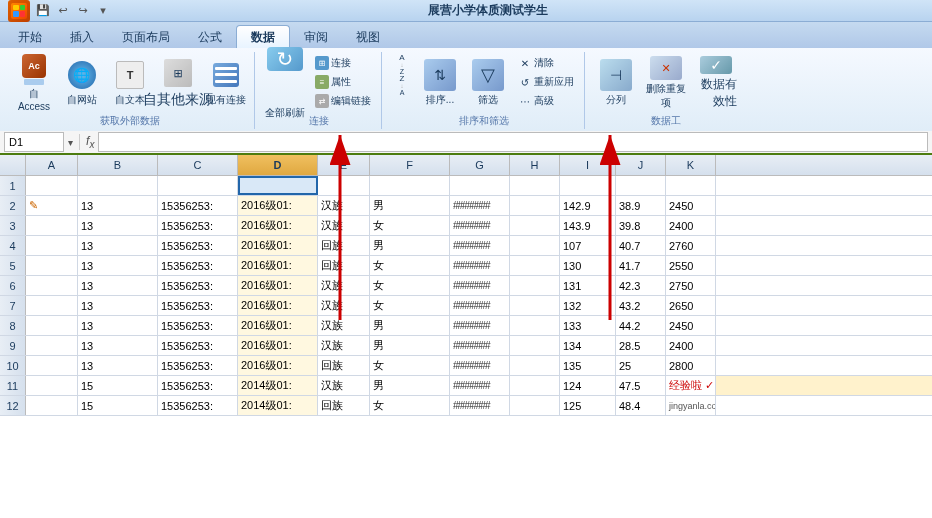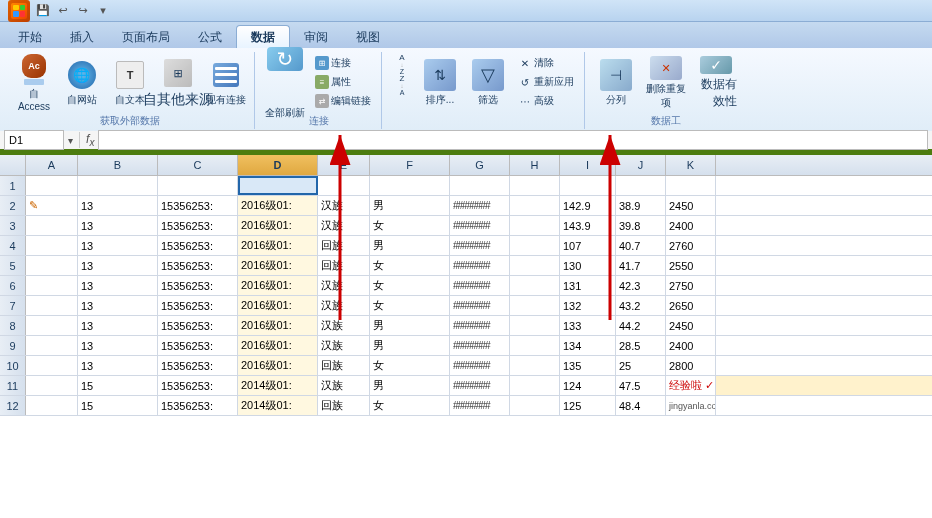--- a/index.html
+++ b/index.html
@@ -198,21 +198,21 @@
       justify-content: center;
       font-size: 11px;
     }
 
     
     .formula-bar {
       display: flex;
       align-items: center;
       height: 24px;
       background: #f5f5f5;
-      border-bottom: 6px solid #4d7c0f;
+      border-bottom: 2px solid #4d7c0f;
       padding: 0 4px;
       gap: 4px;
     }
     .cell-ref {
       width: 60px;
       height: 20px;
       border: 1px solid #bbb;
       background: white;
       display: flex;
       align-items: center;
@@ -354,41 +354,42 @@
           <div class="office-btn-r"></div>
         </div>
       </div>
       <div class="quick-access">
         <div class="qa-btn">💾</div>
         <div class="qa-btn">↩</div>
         <div class="qa-btn">↪</div>
         <div class="qa-btn">▾</div>
       </div>
     </div>
+    <div class="title-text">展营小学体质测试学生</div>
     <div style="width:60px"></div>
   </div>
 
   <div class="ribbon-tabs">
     <div class="ribbon-tab">开始</div>
     <div class="ribbon-tab">插入</div>
     <div class="ribbon-tab">页面布局</div>
     <div class="ribbon-tab">公式</div>
     <div class="ribbon-tab active">数据</div>
     <div class="ribbon-tab">审阅</div>
     <div class="ribbon-tab">视图</div>
   </div>
 
   <div class="ribbon-content">
 
     <div class="ribbon-group" style="min-width:200px">
       <div class="ribbon-group-items" style="gap:4px; flex-wrap:wrap;">
 
         <div class="ribbon-btn-large">
           <div style="width:28px;height:32px;display:flex;flex-direction:column;align-items:center;gap:1px;">
-            <div style="width:24px;height:24px;background:linear-gradient(135deg,#cc6633,#993300);border-radius:9px;display:flex;align-items:center;justify-content:center;color:white;font-size:9px;font-weight:bold;text-align:right;">Ac</div>
+            <div style="width:24px;height:24px;background:linear-gradient(135deg,#cc6633,#993300);border-radius:4px;display:flex;align-items:center;justify-content:center;color:white;font-size:9px;font-weight:bold;text-align:right;">Ac</div>
             <div style="width:20px;height:6px;background:#aaccee;border-radius:1px;"></div>
           </div>
           <span style="font-size:10px;color:#1a3a5c;">自 Access</span>
         </div>
 
         <div class="ribbon-btn-large">
           <div style="width:28px;height:32px;display:flex;align-items:center;justify-content:center;">
             <div class="icon-globe">🌐</div>
           </div>
           <span style="font-size:10px;color:#1a3a5c;">自网站</span>
@@ -486,20 +487,21 @@
           <div class="ribbon-btn-small">
             <div style="width:14px;height:14px;font-size:10px;display:flex;align-items:center;justify-content:center;">↺</div>
             <span>重新应用</span>
           </div>
           <div class="ribbon-btn-small">
             <div style="width:14px;height:14px;font-size:10px;display:flex;align-items:center;justify-content:center;">⋯</div>
             <span>高级</span>
           </div>
         </div>
       </div>
+      <div class="ribbon-group-label">排序和筛选</div>
     </div>
 
     <div class="ribbon-group" style="min-width:130px">
       <div class="ribbon-group-items" style="gap:4px;">
 
         <div class="ribbon-btn-large" style="width:46px;">
           <div style="width:32px;height:32px;background:linear-gradient(135deg,#bbddee,#88aacc);border-radius:3px;display:flex;align-items:center;justify-content:center;font-size:14px;">⊣</div>
           <span style="font-size:10px;">分列</span>
         </div>
 

